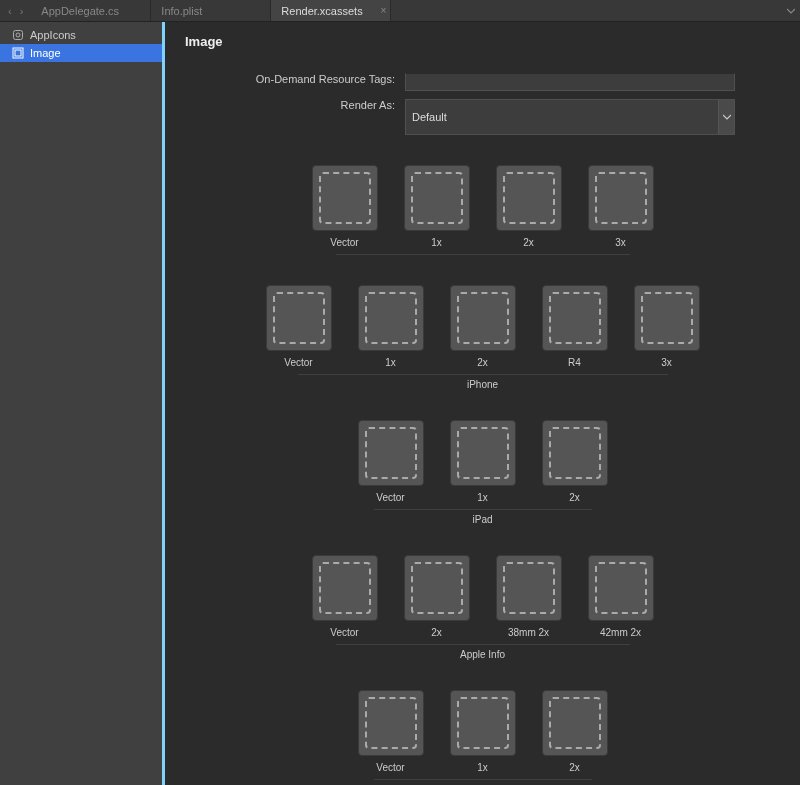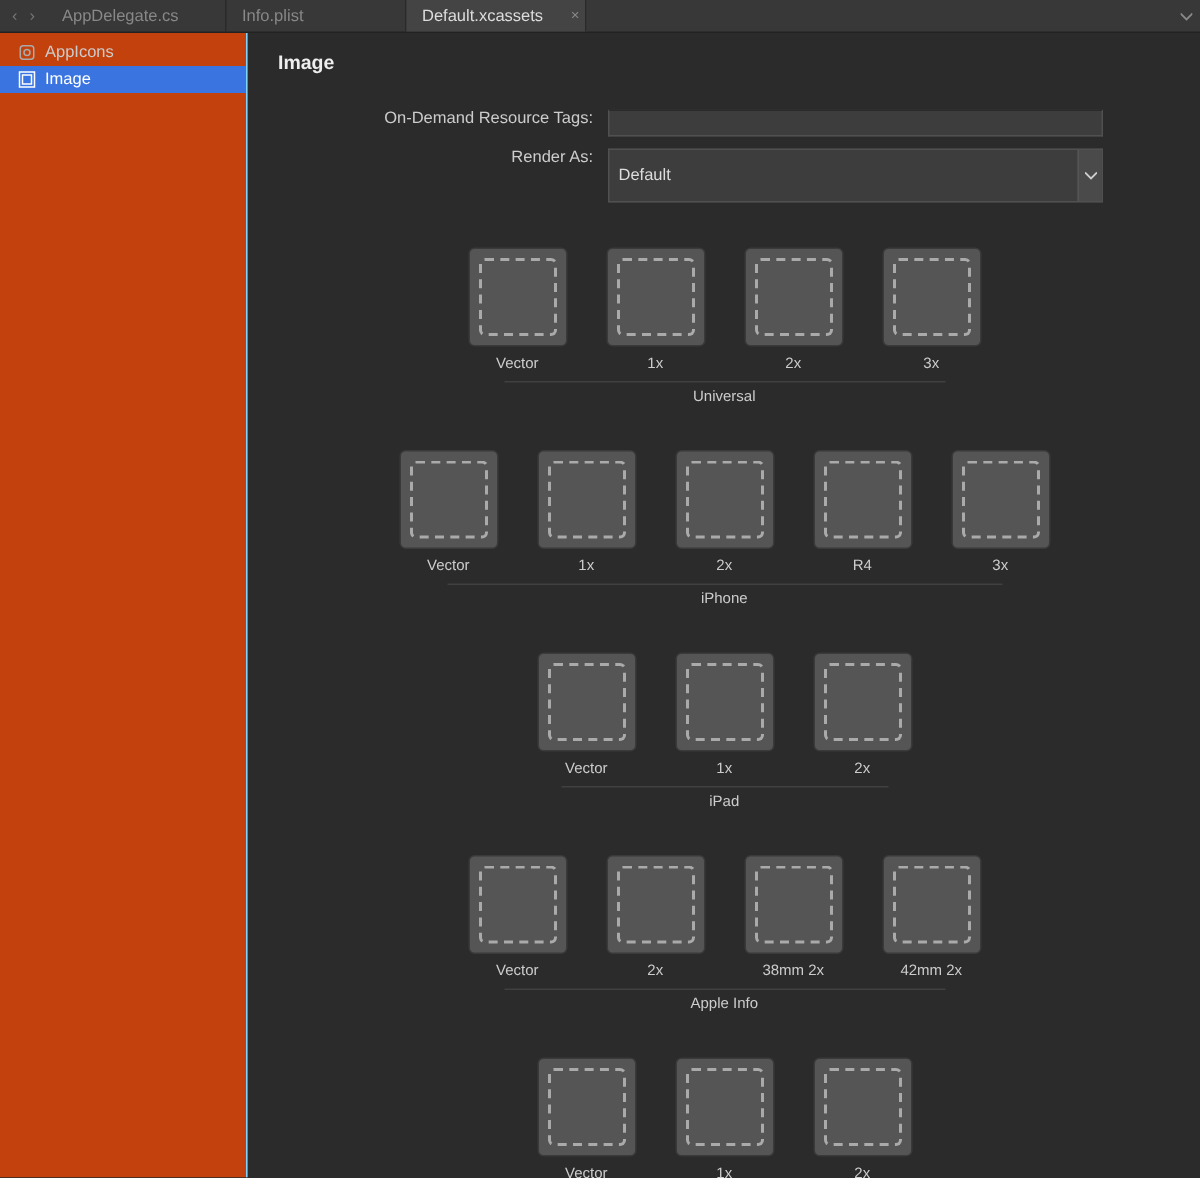--- a/index.html
+++ b/index.html
@@ -62,22 +62,22 @@
       justify-content: center;
       color: #888;
       cursor: default;
     }
     .content {
       display: flex;
       height: calc(100% - 22px);
     }
     .sidebar {
       width: 165px;
-      background: #c2410c;
-      border-right: 1px solid #7dd3fc;
+      background: #404040;
+      border-right: 3px solid #7dd3fc;
       padding-top: 4px;
     }
     .sidebar-item {
       display: flex;
       align-items: center;
       padding: 3px 8px 3px 12px;
       gap: 6px;
       cursor: default;
       font-size: 11px;
       color: #ccc;
@@ -212,21 +212,21 @@
     <span class="tab-nav-btn">›</span>
   </div>
   <div id="tabs-host" style="display:flex;">
       <div class="tab">
         <span>AppDelegate.cs</span>
       </div>
       <div class="tab">
         <span>Info.plist</span>
       </div>
       <div class="tab active">
-        <span>Default.xcassets</span>
+        <span>Render.xcassets</span>
         <span class="close">×</span>
       </div>
     </div>
   <div class="tabbar-fill"></div>
   <div class="tabbar-dropdown">
     <svg width="8" height="8" viewBox="0 0 8 8">
         <path d="M0 2 L4 6 L8 2" stroke="#888" stroke-width="1.2" fill="none"></path>
       </svg>
   </div>
 </div>
@@ -294,21 +294,20 @@
               <div class="well-label">2x</div>
             </div>
             <div class="well-col">
               <div class="well">
                 <div class="well-inner"></div>
               </div>
               <div class="well-label">3x</div>
             </div>
           </div>
           <hr class="group-divider" style="width: 294px;">
-          <div class="group-title">Universal</div>
         </div>
         <div class="asset-group">
           <div class="wells-row">
             <div class="well-col">
               <div class="well">
                 <div class="well-inner"></div>
               </div>
               <div class="well-label">Vector</div>
             </div>
             <div class="well-col">

